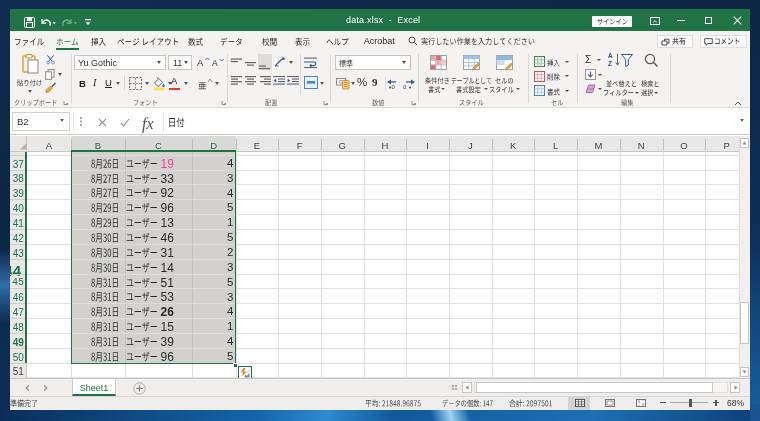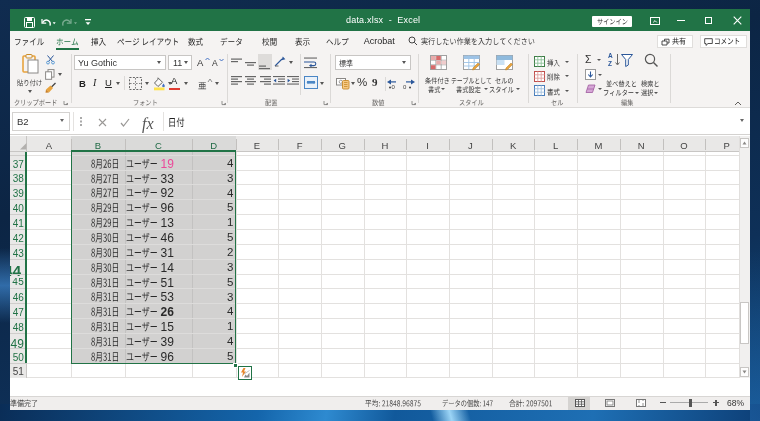--- a/index.html
+++ b/index.html
@@ -555,21 +555,21 @@
       <div class="ab" style="left:13px;top:254.45px;font-family:'Liberation Sans',sans-serif;font-size:15px;color:#217346;font-weight:700;white-space:nowrap;line-height:1;transform:translateX(-100%);">44</div>
       <div class="ab" style="left:0px;top:249.65px;width:19px;height:1px;background:#cfcdcb"></div>
       <div class="ab" style="left:15.9px;top:269.3px;font-family:Liberation Mono, monospace;font-size:10px;color:#217346;font-weight:400;white-space:nowrap;line-height:1;transform:translateX(-100%);">45</div>
       <div class="ab" style="left:0px;top:264.50px;width:19px;height:1px;background:#cfcdcb"></div>
       <div class="ab" style="left:15.9px;top:284.15000000000003px;font-family:'Liberation Sans',sans-serif;font-size:10px;color:#217346;font-weight:400;white-space:nowrap;line-height:1;transform:translateX(-100%);">46</div>
       <div class="ab" style="left:0px;top:279.35px;width:19px;height:1px;background:#cfcdcb"></div>
       <div class="ab" style="left:15.9px;top:299.0px;font-family:'Liberation Sans',sans-serif;font-size:10px;color:#217346;font-weight:400;white-space:nowrap;line-height:1;transform:translateX(-100%);">47</div>
       <div class="ab" style="left:0px;top:294.20px;width:19px;height:1px;background:#cfcdcb"></div>
       <div class="ab" style="left:15.9px;top:313.84999999999997px;font-family:'Liberation Sans',sans-serif;font-size:10px;color:#217346;font-weight:400;white-space:nowrap;line-height:1;transform:translateX(-100%);">48</div>
       <div class="ab" style="left:0px;top:309.05px;width:19px;height:1px;background:#cfcdcb"></div>
-      <div class="ab" style="left:15.9px;top:328.7px;font-family:'Liberation Sans',sans-serif;font-size:12px;color:#217346;font-weight:400;white-space:nowrap;line-height:1;transform:translateX(-100%);">49</div>
+      <div class="ab" style="left:15.9px;top:328.7px;font-family:'Liberation Sans',sans-serif;font-size:10px;color:#217346;font-weight:700;white-space:nowrap;line-height:1;transform:translateX(-100%);">49</div>
       <div class="ab" style="left:0px;top:323.90px;width:19px;height:1px;background:#cfcdcb"></div>
       <div class="ab" style="left:15.9px;top:343.55px;font-family:'Liberation Sans',sans-serif;font-size:10px;color:#217346;font-weight:400;white-space:nowrap;line-height:1;transform:translateX(-100%);">50</div>
       <div class="ab" style="left:0px;top:338.75px;width:19px;height:1px;background:#cfcdcb"></div>
       <div class="ab" style="left:15.9px;top:358.40000000000003px;font-family:'Liberation Sans',sans-serif;font-size:10px;color:#444;font-weight:400;white-space:nowrap;line-height:1;transform:translateX(-100%);">51</div>
       <div class="ab" style="left:0px;top:353.60px;width:19px;height:1px;background:#cfcdcb"></div>
       <div class="ab" style="left:17px;top:142.5px;width:2px;height:211.05px;background:#217346"></div>
       <div class="ab" style="left:19px;top:142.5px;width:711.5px;height:226.0px;background:#fff;overflow:hidden">
         <div class="ab" style="left:44.00px;top:0;width:1px;height:226px;background:#e3e1df"></div>
         <div class="ab" style="left:98.00px;top:0;width:1px;height:226px;background:#e3e1df"></div>
         <div class="ab" style="left:165.00px;top:0;width:1px;height:226px;background:#e3e1df"></div>
@@ -810,20 +810,45 @@
       <div class="ab" style="left:730.5px;top:126.5px;width:11.5px;height:242.0px;background:#f1f0ef;border-left:1px solid #e1dfdd"></div>
       <div class="ab" style="left:732px;top:128.5px;width:9px;height:10px;background:#fdfdfd;border:1px solid #c8c6c4"></div>
       <svg class="t" style="left:734px;top:131.5px" width="5" height="4" viewBox="0 0 5 4">
         <path d="M0.5 3.5 L2.5 0.5 L4.5 3.5 Z" fill="#8a8886"></path>
       </svg>
       <div class="ab" style="left:732px;top:293px;width:9px;height:42px;background:#fff;border:1px solid #c8c6c4"></div>
       <div class="ab" style="left:732px;top:357.5px;width:9px;height:10px;background:#fdfdfd;border:1px solid #c8c6c4"></div>
       <svg class="t" style="left:734px;top:360.5px" width="5" height="4" viewBox="0 0 5 4">
         <path d="M0.5 0.5 L4.5 0.5 L2.5 3.5 Z" fill="#8a8886"></path>
       </svg>
+      <div class="ab" style="left:0;top:368.5px;width:742px;height:18px;background:#f0eeed;border-top:1px solid #c8c6c4">
+        <svg class="t" style="left:17px;top:6.5px" width="5" height="6" viewBox="0 0 5 6">
+          <path d="M3.8 0.5 L1.2 3 L3.8 5.5" fill="none" stroke="#8a8886" stroke-width="1.1"></path>
+        </svg>
+        <svg class="t" style="left:35px;top:6.5px" width="5" height="6" viewBox="0 0 5 6">
+          <path d="M1.2 0.5 L3.8 3 L1.2 5.5" fill="none" stroke="#8a8886" stroke-width="1.1"></path>
+        </svg>
+        <div class="ab" style="left:64px;top:0;width:44px;height:17px;background:#fff;border-left:1px solid #d0cecc;border-right:1px solid #d0cecc;border-bottom:2px solid #217346"></div>
+        <div class="ab" style="left:86px;top:5.2px;font-family:'Liberation Sans',sans-serif;font-size:9px;color:#217346;font-weight:400;white-space:nowrap;line-height:1;transform:translateX(-50%);">Sheet1</div>
+        <svg class="t" style="left:124.5px;top:3.5px" width="13" height="13" viewBox="0 0 13 13">
+<circle cx="6.5" cy="6.5" r="5.7" fill="none" stroke="#b0aeac" stroke-width="1"></circle>
+<path d="M6.5 3.4 V9.6 M3.4 6.5 H9.6" stroke="#7a7876" stroke-width="1"></path>
+        </svg>
+        <div class="ab" style="left:444px;top:6px;width:1.5px;height:2px;background:#aaa;box-shadow:0 3px #aaa,3px 0 #aaa,3px 3px #aaa"></div>
+        <div class="ab" style="left:454px;top:3px;width:10px;height:11px;background:#fdfdfd;border:1px solid #c8c6c4"></div>
+        <svg class="t" style="left:457px;top:6px" width="4" height="5" viewBox="0 0 4 5">
+          <path d="M3.5 0.5 L0.5 2.5 L3.5 4.5 Z" fill="#8a8886"></path>
+        </svg>
+        <div class="ab" style="left:466px;top:3px;width:254px;height:11px;background:#f7f6f5;border:1px solid #e0dedc"></div>
+        <div class="ab" style="left:468px;top:3px;width:237px;height:11px;background:#fff;border:1px solid #c8c6c4"></div>
+        <div class="ab" style="left:722px;top:3px;width:10px;height:11px;background:#fdfdfd;border:1px solid #c8c6c4"></div>
+        <svg class="t" style="left:725.5px;top:6px" width="4" height="5" viewBox="0 0 4 5">
+          <path d="M0.5 0.5 L3.5 2.5 L0.5 4.5 Z" fill="#8a8886"></path>
+        </svg>
+      </div>
       <div class="ab" style="left:0;top:386.5px;width:742px;height:14.5px;background:#f0eeed;border-top:1px solid #d8d6d4">
         <svg class="t" style="left:2.0px;top:0.3px" width="30" height="13" viewBox="0 -9.28 30 13">
           <g transform="scale(0.875 1)">
             <path d="M0.9 -6.3C1.4 -6.1 1.9 -5.8 2.2 -5.6L2.5 -6.1C2.2 -6.3 1.7 -6.5 1.2 -6.7ZM0.3 -4.9C0.8 -4.8 1.3 -4.5 1.6 -4.3L1.9 -4.8C1.6 -5 1.1 -5.2 0.6 -5.4ZM0.5 -2.4 1 -1.9C1.5 -2.4 2 -3.1 2.4 -3.6L2.1 -4C1.6 -3.4 1 -2.8 0.5 -2.4ZM0.4 -1.5V-0.9H3.7V0.6H4.3V-0.9H7.6V-1.5H4.3V-2.1H3.7V-1.5ZM5.3 -6.7C5.2 -6.5 5 -6.1 4.9 -5.8H3.8C3.9 -6.1 4 -6.3 4.2 -6.6L3.6 -6.8C3.2 -6 2.6 -5.2 2 -4.7C2.1 -4.6 2.3 -4.4 2.4 -4.3C2.6 -4.4 2.8 -4.6 3 -4.8V-2.2H7.5V-2.7H5.4V-3.3H7V-3.7H5.4V-4.3H7V-4.8H5.4V-5.4H7.2V-5.8H5.5C5.6 -6.1 5.8 -6.3 5.9 -6.6ZM3.6 -5.4H4.9V-4.8H3.6ZM3.6 -2.7V-3.3H4.9V-2.7ZM3.6 -4.3H4.9V-3.7H3.6Z M10.5 -6V-5.4H11.8V-4.8H12.3V-5.4H13.8V-4.8H14.4V-5.4H15.7V-6H14.4V-6.7H13.8V-6H12.3V-6.7H11.8V-6ZM13.3 -1.8V-1.1H12.2V-1.8ZM13.3 -2.2H12.2V-2.9H13.3ZM13.8 -1.8H15V-1.1H13.8ZM13.8 -2.2V-2.9H15V-2.2ZM11.6 -3.4V0.6H12.2V-0.7H13.3V0.6H13.8V-0.7H15V0C15 0.1 14.9 0.2 14.8 0.2C14.8 0.2 14.5 0.2 14.1 0.2C14.2 0.3 14.3 0.5 14.3 0.6C14.8 0.6 15.1 0.6 15.3 0.6C15.4 0.5 15.5 0.3 15.5 0.1V-3.4ZM10.6 -4.5V-2.8C10.6 -1.9 10.6 -0.6 10 0.3C10.1 0.3 10.3 0.5 10.4 0.6C11.1 -0.3 11.2 -1.8 11.2 -2.8V-4H15.7V-4.5ZM9.9 -6.7C9.5 -5.4 8.8 -4.2 8.1 -3.4C8.2 -3.3 8.4 -2.9 8.5 -2.8C8.7 -3.1 9 -3.5 9.2 -3.9V0.6H9.8V-5C10 -5.5 10.2 -6 10.4 -6.5Z M17.8 -4.4V-3.8H22.2V-4.4ZM16.4 -2.9V-2.4H18.5C18.4 -1.1 18 -0.3 16.3 0.1C16.4 0.3 16.6 0.5 16.6 0.7C18.5 0.1 19 -0.9 19.2 -2.4H20.6V-0.3C20.6 0.3 20.8 0.5 21.5 0.5C21.7 0.5 22.6 0.5 22.7 0.5C23.4 0.5 23.6 0.2 23.6 -0.9C23.5 -0.9 23.2 -1 23.1 -1.1C23.1 -0.2 23 -0.1 22.7 -0.1C22.5 -0.1 21.7 -0.1 21.6 -0.1C21.2 -0.1 21.2 -0.1 21.2 -0.3V-2.4H23.5V-2.9ZM16.6 -5.9V-4.2H17.2V-5.3H22.7V-4.2H23.4V-5.9H20.3V-6.7H19.7V-5.9Z M24.8 -6.1V-5.5H30C29.5 -5 28.8 -4.4 28.1 -4H27.7V-0.1C27.7 0 27.6 0 27.5 0C27.3 0.1 26.7 0.1 26 0C26.1 0.2 26.2 0.5 26.2 0.6C27.1 0.6 27.6 0.6 27.9 0.5C28.2 0.4 28.3 0.3 28.3 -0.1V-3.5C29.3 -4 30.4 -5 31.1 -5.8L30.6 -6.1L30.5 -6.1Z" fill="#444"></path>
           </g>
         </svg>
         <svg class="t" style="left:357.0px;top:0.3px" width="58" height="13" viewBox="0 -9.28 58 13">
           <g transform="scale(0.84 1)">
             <path d="M1.4 -5C1.7 -4.4 2 -3.7 2.1 -3.2L2.7 -3.4C2.6 -3.9 2.3 -4.6 1.9 -5.2ZM6 -5.2C5.8 -4.7 5.5 -3.8 5.2 -3.3L5.7 -3.2C6 -3.6 6.4 -4.4 6.7 -5.1ZM0.4 -2.8V-2.2H3.7V0.6H4.3V-2.2H7.6V-2.8H4.3V-5.6H7.1V-6.2H0.8V-5.6H3.7V-2.8Z M11.5 -3.8V-3.2H14V-3.8ZM11.1 -1.2 11.4 -0.6C12.2 -0.9 13.2 -1.3 14.2 -1.7L14.1 -2.3C13 -1.8 11.9 -1.4 11.1 -1.2ZM12.1 -6.7C11.8 -5.6 11.2 -4.5 10.6 -3.8C10.7 -3.7 11 -3.5 11.1 -3.4C11.4 -3.8 11.7 -4.3 12 -4.8H14.9C14.8 -1.6 14.7 -0.3 14.4 -0.1C14.3 0 14.3 0.1 14.1 0.1C13.9 0.1 13.4 0.1 12.9 0C13 0.2 13.1 0.4 13.1 0.6C13.6 0.6 14 0.7 14.3 0.6C14.6 0.6 14.8 0.5 15 0.3C15.3 -0.1 15.4 -1.4 15.5 -5.1C15.5 -5.2 15.5 -5.4 15.5 -5.4H12.2C12.4 -5.8 12.5 -6.2 12.7 -6.6ZM8.3 -1.3 8.5 -0.7C9.2 -1 10.2 -1.4 11.1 -1.8L11 -2.4L10 -2V-4.3H11V-4.9H10V-6.7H9.4V-4.9H8.4V-4.3H9.4V-1.7C9 -1.6 8.6 -1.4 8.3 -1.3Z M17.1 -3.1C17.4 -3.1 17.6 -3.3 17.6 -3.7C17.6 -4 17.4 -4.2 17.1 -4.2C16.8 -4.2 16.6 -4 16.6 -3.7C16.6 -3.3 16.8 -3.1 17.1 -3.1ZM17.1 0.1C17.4 0.1 17.6 -0.1 17.6 -0.4C17.6 -0.8 17.4 -1 17.1 -1C16.8 -1 16.6 -0.8 16.6 -0.4C16.6 -0.1 16.8 0.1 17.1 0.1Z M20.4 0H24.1V-0.6H22.4C22.1 -0.6 21.8 -0.6 21.5 -0.6C22.8 -1.9 23.8 -3.1 23.8 -4.2C23.8 -5.3 23.1 -6 22.1 -6C21.3 -6 20.8 -5.6 20.3 -5.1L20.8 -4.7C21.1 -5.1 21.5 -5.4 22 -5.4C22.7 -5.4 23.1 -4.9 23.1 -4.2C23.1 -3.2 22.2 -2 20.4 -0.4Z M25.2 0H28.4V-0.6H27.2V-5.9H26.6C26.3 -5.7 25.9 -5.5 25.4 -5.4V-5H26.5V-0.6H25.2Z M31.1 0.1C32.2 0.1 33 -0.6 33 -1.4C33 -2.2 32.5 -2.7 32 -3V-3C32.3 -3.3 32.8 -3.8 32.8 -4.4C32.8 -5.3 32.2 -6 31.2 -6C30.2 -6 29.5 -5.4 29.5 -4.5C29.5 -3.8 29.9 -3.4 30.3 -3.1V-3.1C29.8 -2.8 29.3 -2.2 29.3 -1.5C29.3 -0.6 30 0.1 31.1 0.1ZM31.5 -3.2C30.8 -3.5 30.2 -3.8 30.2 -4.5C30.2 -5 30.6 -5.4 31.1 -5.4C31.8 -5.4 32.1 -5 32.1 -4.4C32.1 -3.9 31.9 -3.5 31.5 -3.2ZM31.1 -0.4C30.4 -0.4 29.9 -0.9 29.9 -1.5C29.9 -2.1 30.2 -2.5 30.7 -2.8C31.6 -2.5 32.3 -2.2 32.3 -1.4C32.3 -0.8 31.8 -0.4 31.1 -0.4Z M36.1 0H36.7V-1.6H37.5V-2.2H36.7V-5.9H35.9L33.5 -2.1V-1.6H36.1ZM36.1 -2.2H34.3L35.6 -4.2C35.8 -4.5 35.9 -4.8 36.1 -5.1H36.1C36.1 -4.8 36.1 -4.3 36.1 -4Z M40 0.1C41.1 0.1 41.8 -0.6 41.8 -1.4C41.8 -2.2 41.4 -2.7 40.9 -3V-3C41.2 -3.3 41.6 -3.8 41.6 -4.4C41.6 -5.3 41 -6 40 -6C39.1 -6 38.4 -5.4 38.4 -4.5C38.4 -3.8 38.8 -3.4 39.2 -3.1V-3.1C38.7 -2.8 38.1 -2.2 38.1 -1.5C38.1 -0.6 38.9 0.1 40 0.1ZM40.4 -3.2C39.7 -3.5 39.1 -3.8 39.1 -4.5C39.1 -5 39.5 -5.4 40 -5.4C40.6 -5.4 41 -5 41 -4.4C41 -3.9 40.8 -3.5 40.4 -3.2ZM40 -0.4C39.3 -0.4 38.8 -0.9 38.8 -1.5C38.8 -2.1 39.1 -2.5 39.6 -2.8C40.4 -2.5 41.2 -2.2 41.2 -1.4C41.2 -0.8 40.7 -0.4 40 -0.4Z M43.3 0.1C43.6 0.1 43.9 -0.1 43.9 -0.4C43.9 -0.8 43.6 -1 43.3 -1C43 -1 42.8 -0.8 42.8 -0.4C42.8 -0.1 43 0.1 43.3 0.1Z M46.3 0.1C47.4 0.1 48.4 -0.8 48.4 -3.2C48.4 -5 47.6 -6 46.5 -6C45.6 -6 44.8 -5.2 44.8 -4.1C44.8 -2.9 45.4 -2.2 46.4 -2.2C46.9 -2.2 47.4 -2.5 47.8 -2.9C47.7 -1.1 47 -0.5 46.3 -0.5C45.9 -0.5 45.6 -0.7 45.3 -1L44.9 -0.5C45.2 -0.2 45.7 0.1 46.3 0.1ZM47.8 -3.6C47.4 -3 46.9 -2.8 46.5 -2.8C45.8 -2.8 45.5 -3.3 45.5 -4.1C45.5 -4.9 45.9 -5.4 46.5 -5.4C47.2 -5.4 47.7 -4.8 47.8 -3.6Z M51.3 0.1C52.2 0.1 53 -0.7 53 -1.8C53 -3 52.3 -3.6 51.3 -3.6C50.9 -3.6 50.4 -3.4 50 -2.9C50 -4.8 50.7 -5.4 51.5 -5.4C51.9 -5.4 52.2 -5.2 52.5 -4.9L52.9 -5.4C52.5 -5.7 52.1 -6 51.5 -6C50.4 -6 49.3 -5.1 49.3 -2.8C49.3 -0.9 50.2 0.1 51.3 0.1ZM50 -2.4C50.4 -2.9 50.9 -3.1 51.2 -3.1C51.9 -3.1 52.3 -2.6 52.3 -1.8C52.3 -1 51.8 -0.5 51.3 -0.5C50.6 -0.5 50.1 -1.1 50 -2.4Z M55.6 0.1C56.7 0.1 57.4 -0.6 57.4 -1.4C57.4 -2.2 56.9 -2.7 56.4 -3V-3C56.8 -3.3 57.2 -3.8 57.2 -4.4C57.2 -5.3 56.6 -6 55.6 -6C54.7 -6 54 -5.4 54 -4.5C54 -3.8 54.3 -3.4 54.8 -3.1V-3.1C54.2 -2.8 53.7 -2.2 53.7 -1.5C53.7 -0.6 54.5 0.1 55.6 0.1ZM56 -3.2C55.3 -3.5 54.6 -3.8 54.6 -4.5C54.6 -5 55 -5.4 55.6 -5.4C56.2 -5.4 56.6 -5 56.6 -4.4C56.6 -3.9 56.4 -3.5 56 -3.2ZM55.6 -0.4C54.9 -0.4 54.3 -0.9 54.3 -1.5C54.3 -2.1 54.7 -2.5 55.1 -2.8C56 -2.5 56.7 -2.2 56.7 -1.4C56.7 -0.8 56.2 -0.4 55.6 -0.4Z M59.3 0H60.1C60.2 -2.3 60.4 -3.7 61.8 -5.4V-5.9H58.2V-5.2H61C59.8 -3.6 59.4 -2.2 59.3 0Z M64.3 0.1C65.3 0.1 66.2 -0.6 66.2 -1.9C66.2 -3.2 65.4 -3.8 64.4 -3.8C64.1 -3.8 63.8 -3.7 63.6 -3.5L63.7 -5.2H65.9V-5.9H63.1L62.9 -3.1L63.3 -2.9C63.6 -3.1 63.9 -3.2 64.3 -3.2C65 -3.2 65.5 -2.7 65.5 -1.9C65.5 -1 64.9 -0.5 64.2 -0.5C63.5 -0.5 63.1 -0.8 62.8 -1.2L62.4 -0.7C62.8 -0.3 63.4 0.1 64.3 0.1Z" fill="#444"></path>
           </g>

